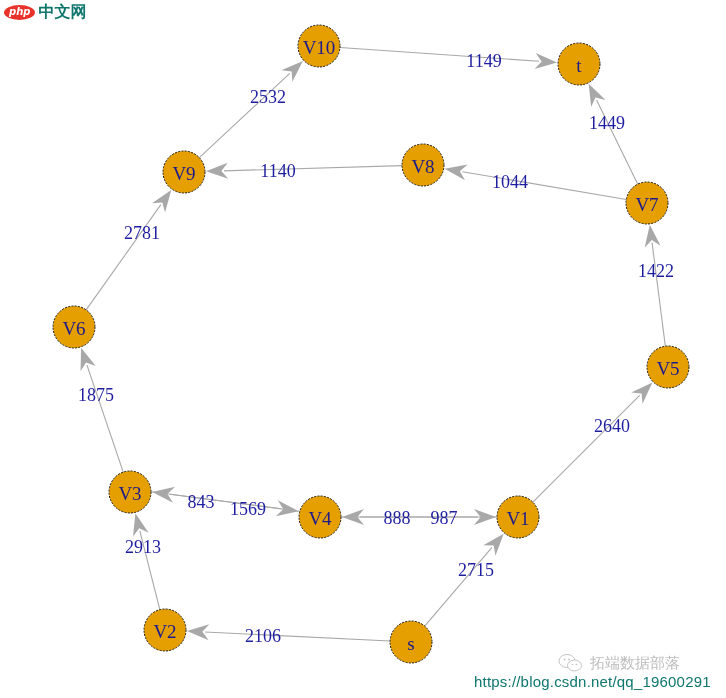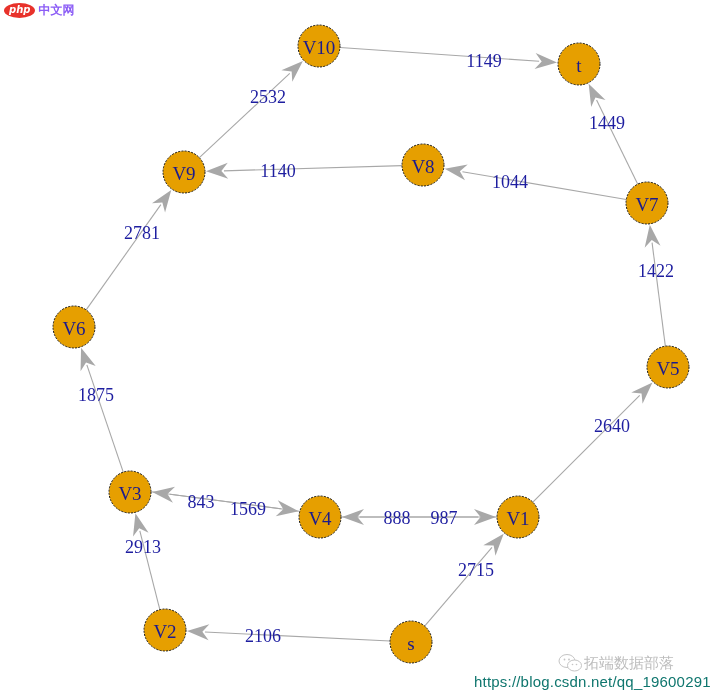--- a/index.html
+++ b/index.html
@@ -5,22 +5,22 @@
     html, body { margin: 0; padding: 0; background: #ffffff; }
     body { width: 726px; height: 698px; position: relative; overflow: hidden; font-family: "Liberation Serif", serif; }
     #graph { position: absolute; left: 0; top: 0; }
     .edge-line { stroke: #a8a8a8; stroke-width: 1.1; fill: none; }
     .arrow { fill: #a8a8a8; }
     .node-circle { fill: #e69f00; stroke: #1a1a1a; stroke-width: 1; stroke-dasharray: 2 1.3; }
     .node-label { fill: #1b1b8c; font-family: "Liberation Serif", serif; font-size: 19px; text-anchor: middle; dominant-baseline: central; }
     .edge-label { fill: #1e1ea0; font-family: "Liberation Serif", serif; font-size: 18px; text-anchor: middle; dominant-baseline: central; }
     .logo { position: absolute; left: 4px; top: 2px; display: flex; align-items: center; gap: 3px; }
     .logo-php { background: #e8322b; color: #fff; font-family: "DejaVu Sans", sans-serif; font-style: italic; font-size: 10px; font-weight: bold; border-radius: 50%; padding: 1px 5px 2px 5px; line-height: 12px; }
-    .logo-text { color: #8b5cf6; font-family: Liberation Sans, sans-serif; font-size: 12px; font-weight: bold; }
-    .watermark-brand { position: absolute; left: 558px; top: 653px; display: flex; align-items: center; gap: 0; color: #bdbdbd; font-family: "DejaVu Sans", sans-serif; font-size: 15px; }
+    .logo-text { color: #0f766e; font-family: Liberation Sans, sans-serif; font-size: 16px; font-weight: bold; }
+    .watermark-brand { position: absolute; left: 558px; top: 653px; display: flex; align-items: center; gap: 6px; color: #bdbdbd; font-family: "DejaVu Sans", sans-serif; font-size: 15px; }
     .wechat-icon { width: 26px; height: 20px; }
     .watermark-url { position: absolute; left: 474px; top: 673px; color: #0f766e; font-family: "Liberation Sans", sans-serif; font-size: 15px; letter-spacing: 0.2px; }
   </style>
 </head>
 <body>
 
 <div class="logo">
   <span class="logo-php">php</span>
   <span class="logo-text">中文网</span>
 </div>

